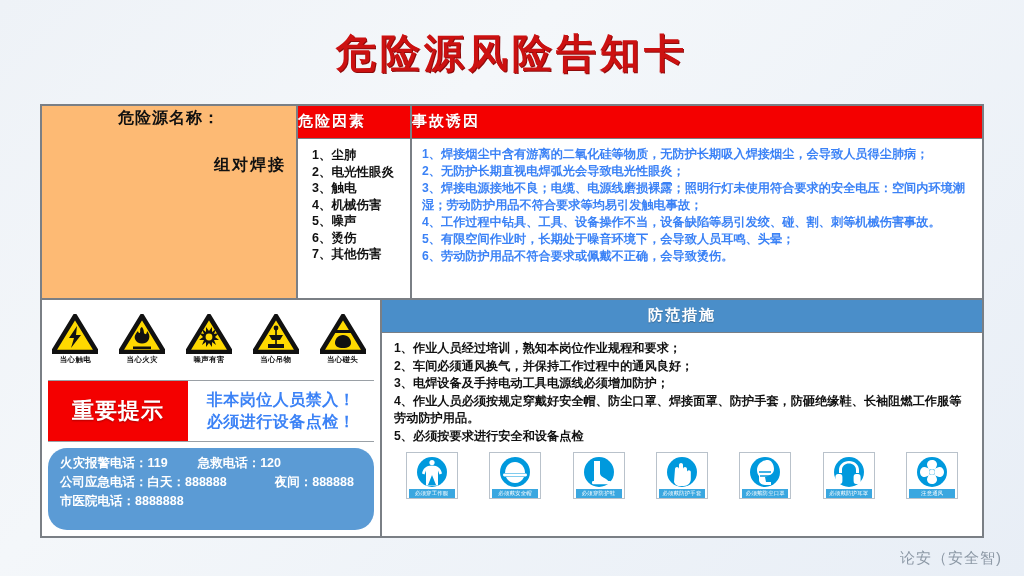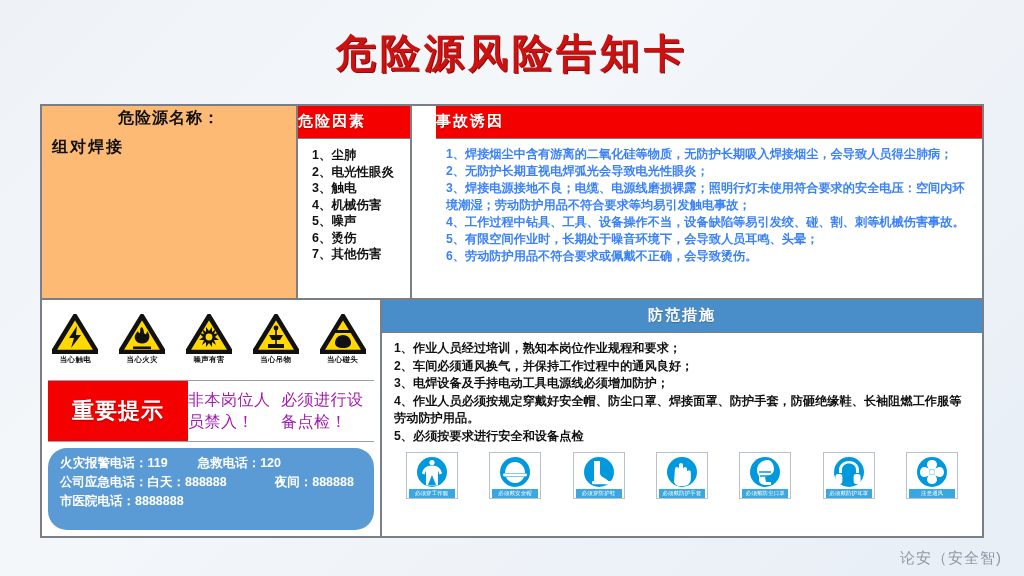--- a/index.html
+++ b/index.html
@@ -58,42 +58,41 @@
     background: #fdba74;
   }
   .name-label {
     font-size: 16px;
     font-weight: bold;
     color: #111;
     text-align: center;
     letter-spacing: 1px;
   }
   .name-value {
-    margin-top: 8px;
+    margin-top: 26px;
     font-size: 16px;
     font-weight: bold;
     color: #111;
-    text-align: left;
+    text-align: right;
     letter-spacing: 2px;
   }
 
   .col-factors {
     width: 114px;
     border-right: 2px solid #7a7f85;
     box-sizing: border-box;
     display: flex;
     flex-direction: column;
     background: #fff;
   }
   .col-causes {
     flex: 1;
     display: flex;
     flex-direction: column;
     background: #fff;
-    padding-left: 24px;
   }
 
   .hdr-red {
     background: #f40000;
     color: #fff;
     font-weight: bold;
     font-size: 15px;
     text-align: left;
     padding: 6px 0 7px 0;
     letter-spacing: 2px;
@@ -189,25 +188,26 @@
     font-weight: bold;
     display: flex;
     align-items: center;
     justify-content: center;
     letter-spacing: 1px;
     text-shadow: 0 1px 2px rgba(0,0,0,.3);
   }
   .notice-text {
     flex: 1;
     display: flex;
+    flex-direction: column;
     align-items: center;
     justify-content: center;
     font-size: 16px;
-    font-weight: normal;
-    color: #a21caf;
+    font-weight: bold;
+    color: #3b82f6;
     line-height: 22px;
     letter-spacing: .5px;
   }
 
   
   .contact {
     margin: 6px 6px 6px 6px;
     background: #5b9bd5;
     color: #fff;
     flex: 1;

